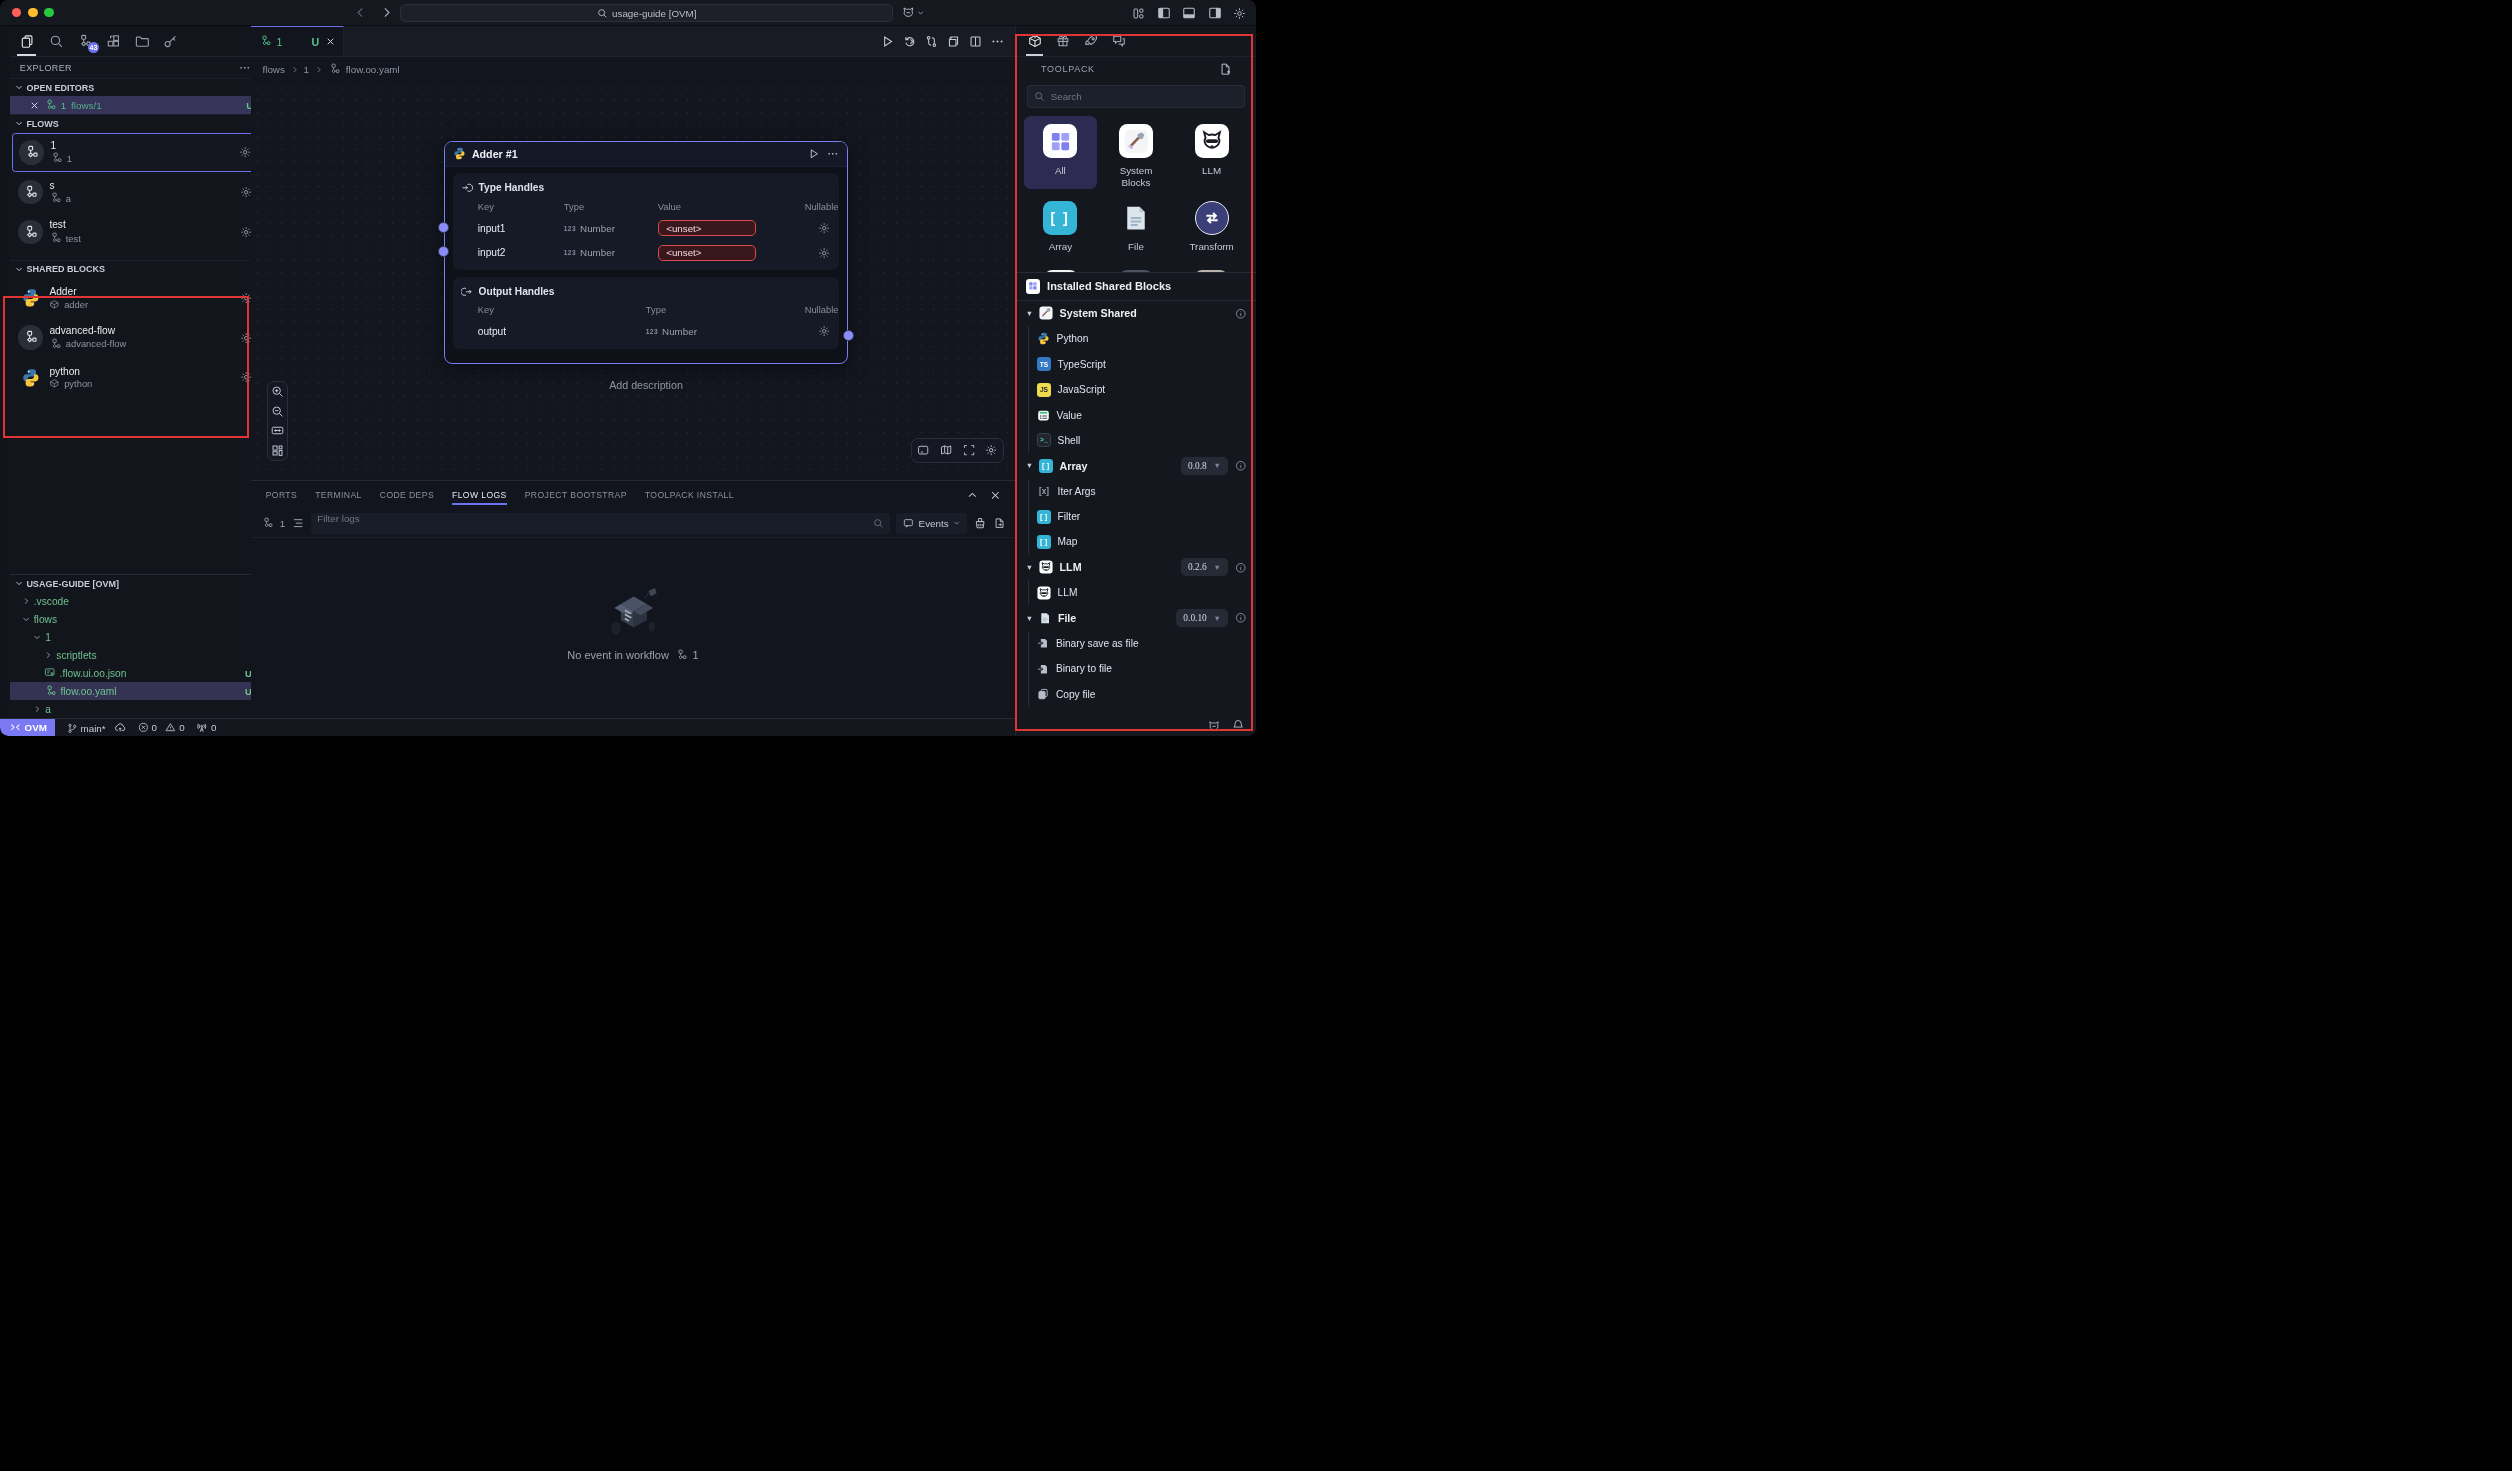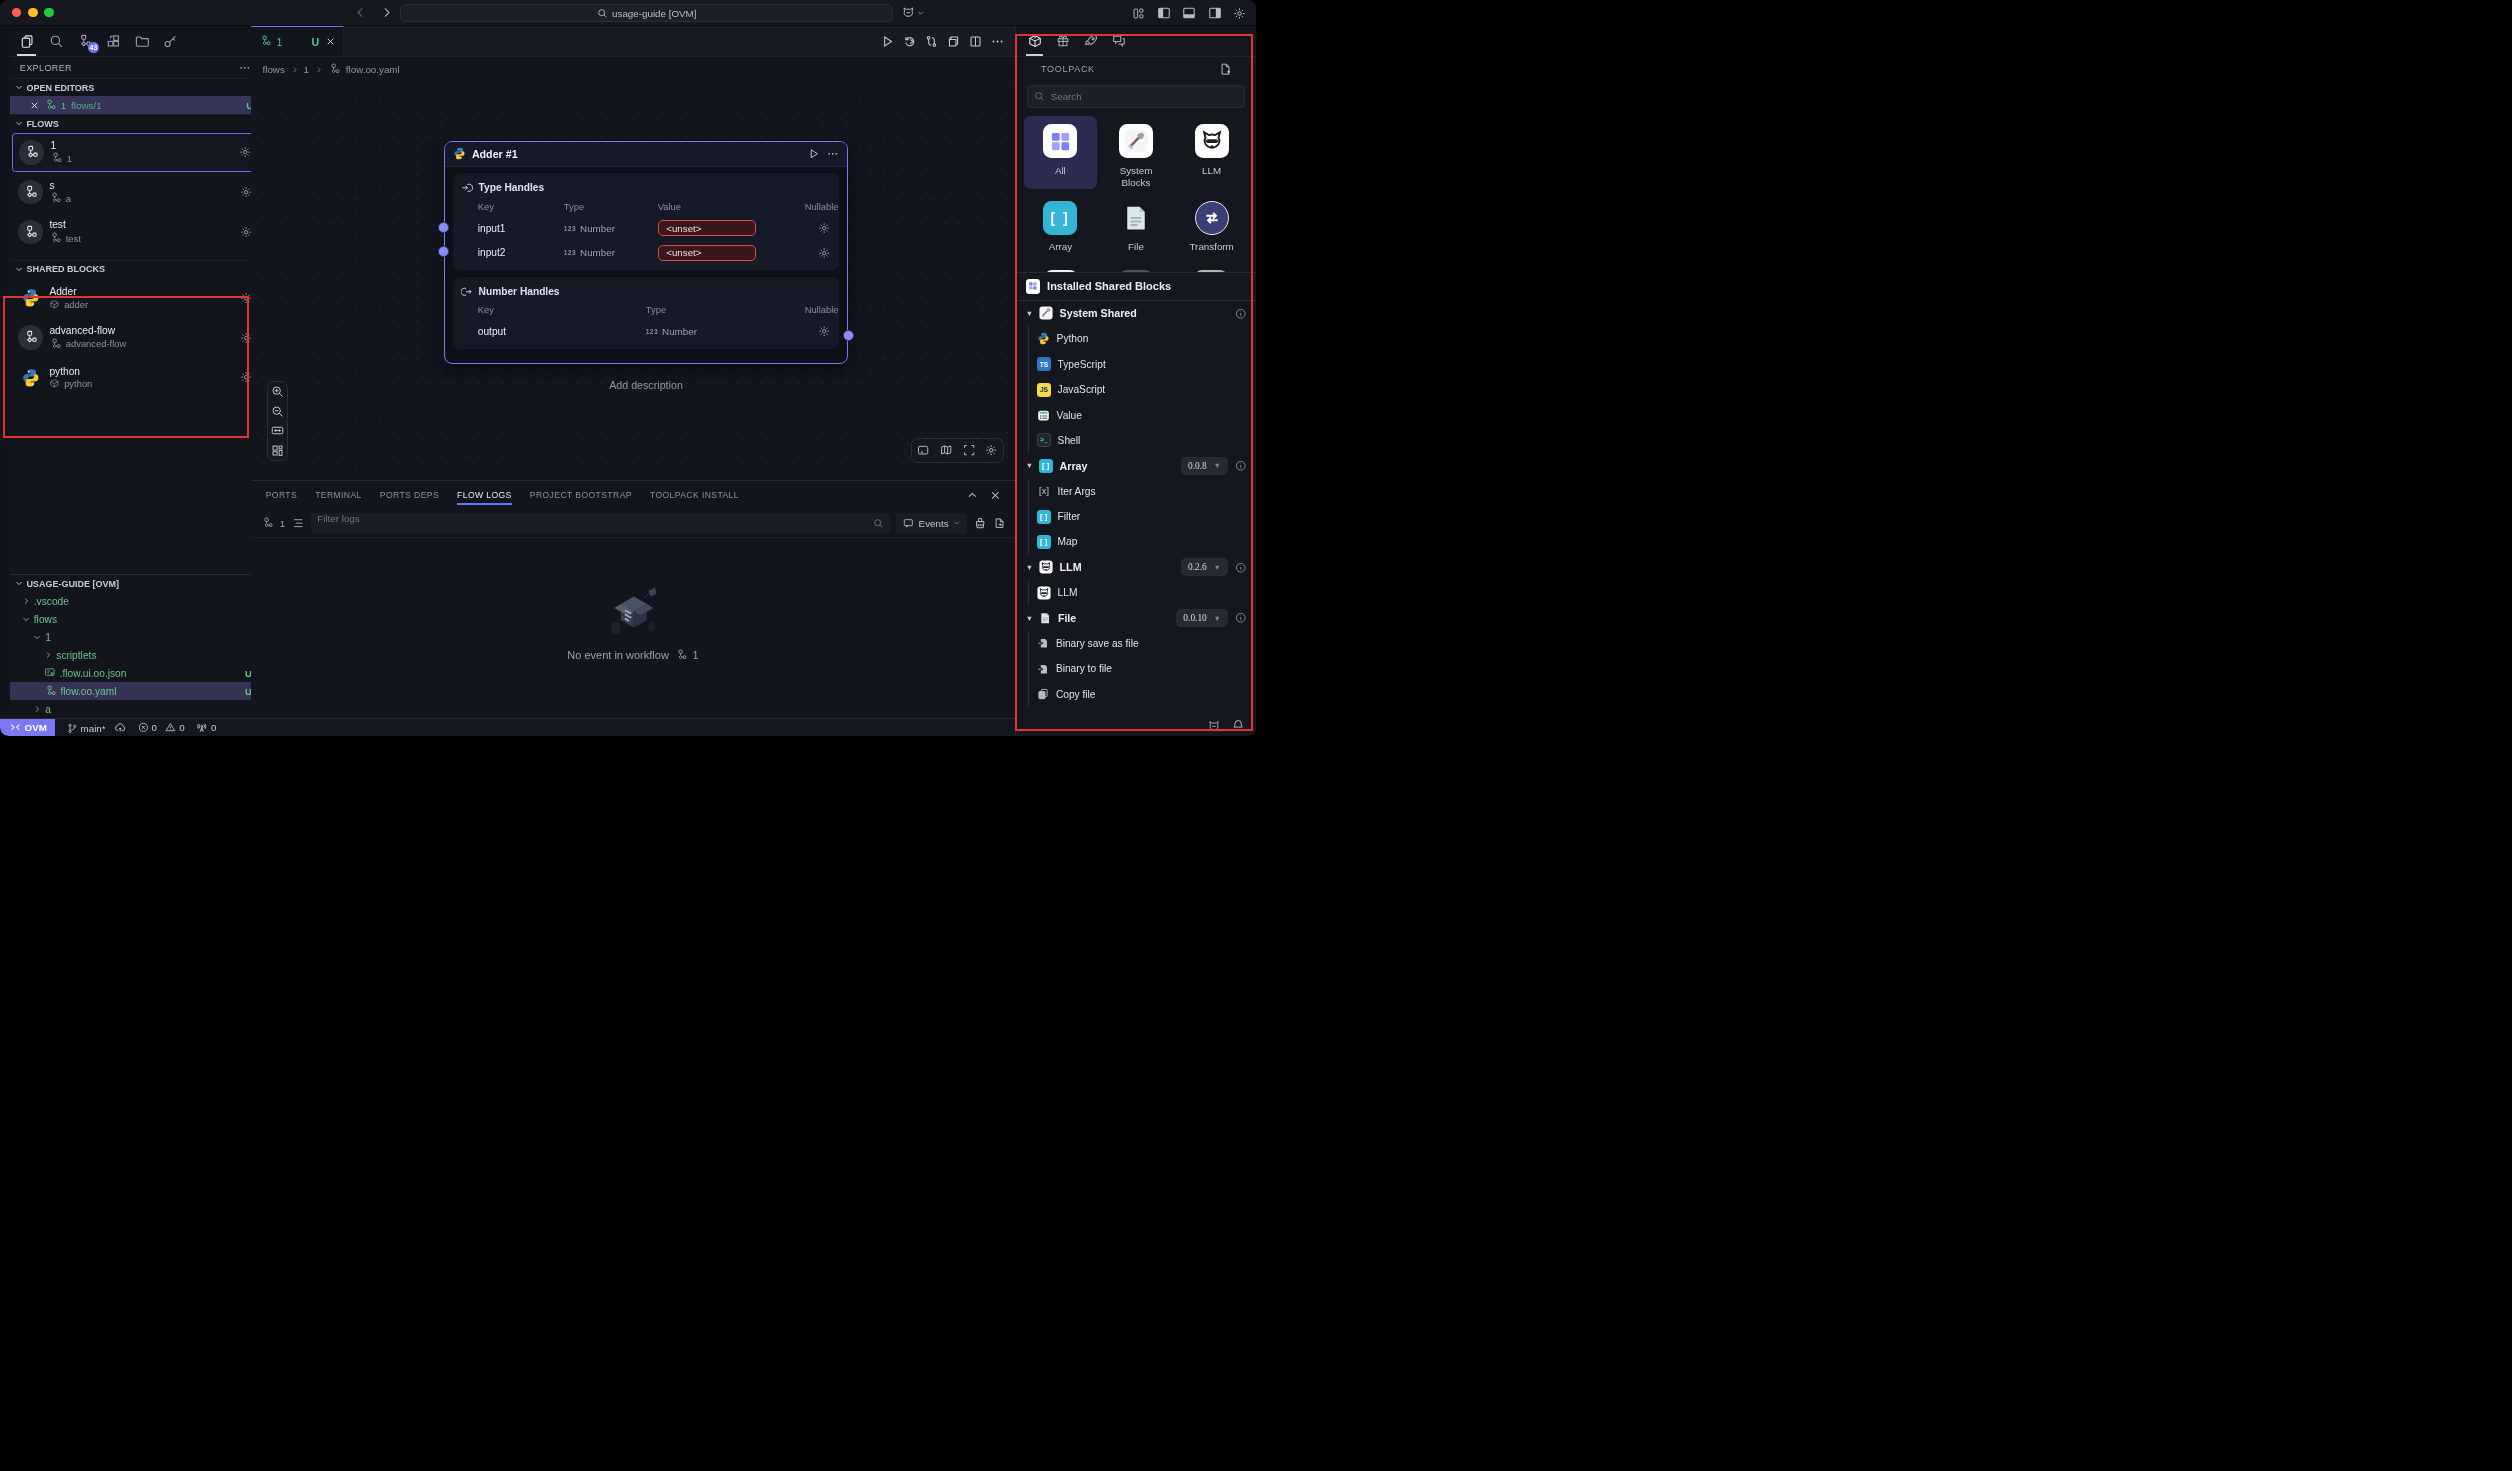--- a/index.html
+++ b/index.html
@@ -703,21 +703,21 @@
             </div>
         </div>
         <div class="nsection">
           <div class="nsec-title">
             <span class="ic">
                 <svg width="11.5" height="11.5" viewBox="0 0 16 16" fill="none" stroke="currentColor" stroke-width="1.2">
                   <path d="M7 3.5a5 5 0 1 0 0 9"></path>
                   <path d="M7 8h7M11.5 5.5 14 8l-2.5 2.5"></path>
                 </svg>
               </span>
-            <span>Number Handles</span>
+            <span>Output Handles</span>
           </div>
           <div class="ohead">
             <span>Key</span>
             <span style="padding-left:45px">Type</span>
             <span class="nul">Nullable</span>
           </div>
           <div id="outputRows">
               <div class="orow">
      <span class="nkey">output</span>
      <span class="ntype" style="padding-left:45px"><span class="n123">123</span>Number</span>
@@ -787,21 +787,21 @@
               <path d="M8 1.6v2.2M8 12.2v2.2M1.6 8h2.2M12.2 8h2.2M3.5 3.5l1.5 1.5M11 11l1.5 1.5M12.5 3.5 11 5M5 11l-1.5 1.5"></path>
             </svg>
           </span>
       </div>
     </div>
 
     <div class="bottom">
       <div class="bp-tabs" id="bpTabs">
           <span class="bp-tab">PORTS</span>
           <span class="bp-tab">TERMINAL</span>
-          <span class="bp-tab">PORTS DEPS</span>
+          <span class="bp-tab">CODE DEPS</span>
           <span class="bp-tab active">FLOW LOGS</span>
           <span class="bp-tab">PROJECT BOOTSTRAP</span>
           <span class="bp-tab">TOOLPACK INSTALL</span>
           <span class="bp-right">
      <span class="ic">
               <svg width="10.7" height="10.7" viewBox="0 0 16 16" fill="none" stroke="currentColor" stroke-width="1.5">
                 <path d="M3 10l5-5 5 5"></path>
               </svg>
             </span>
      <span class="ic">

